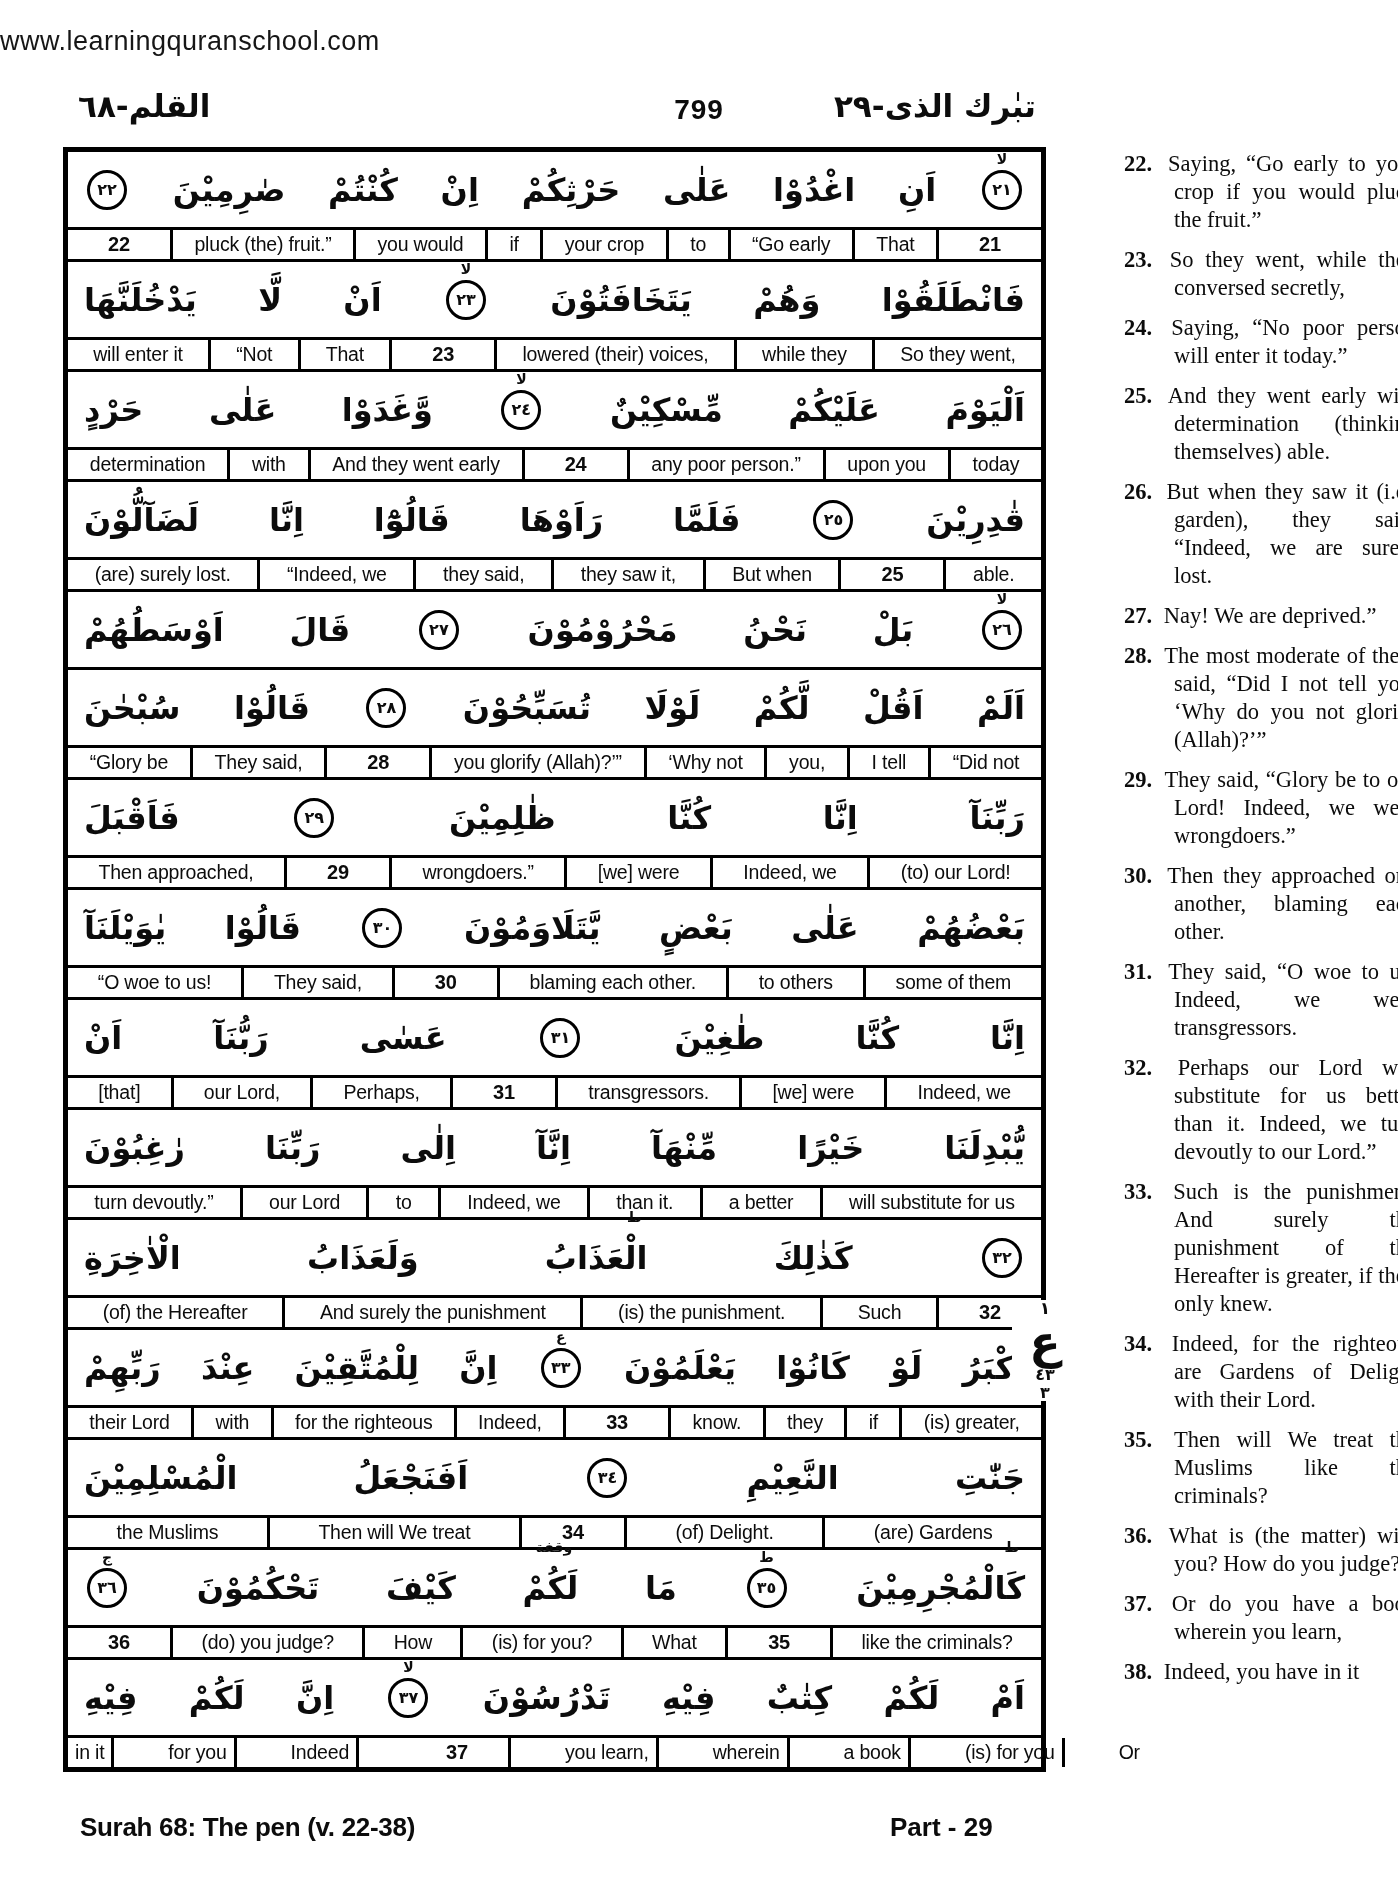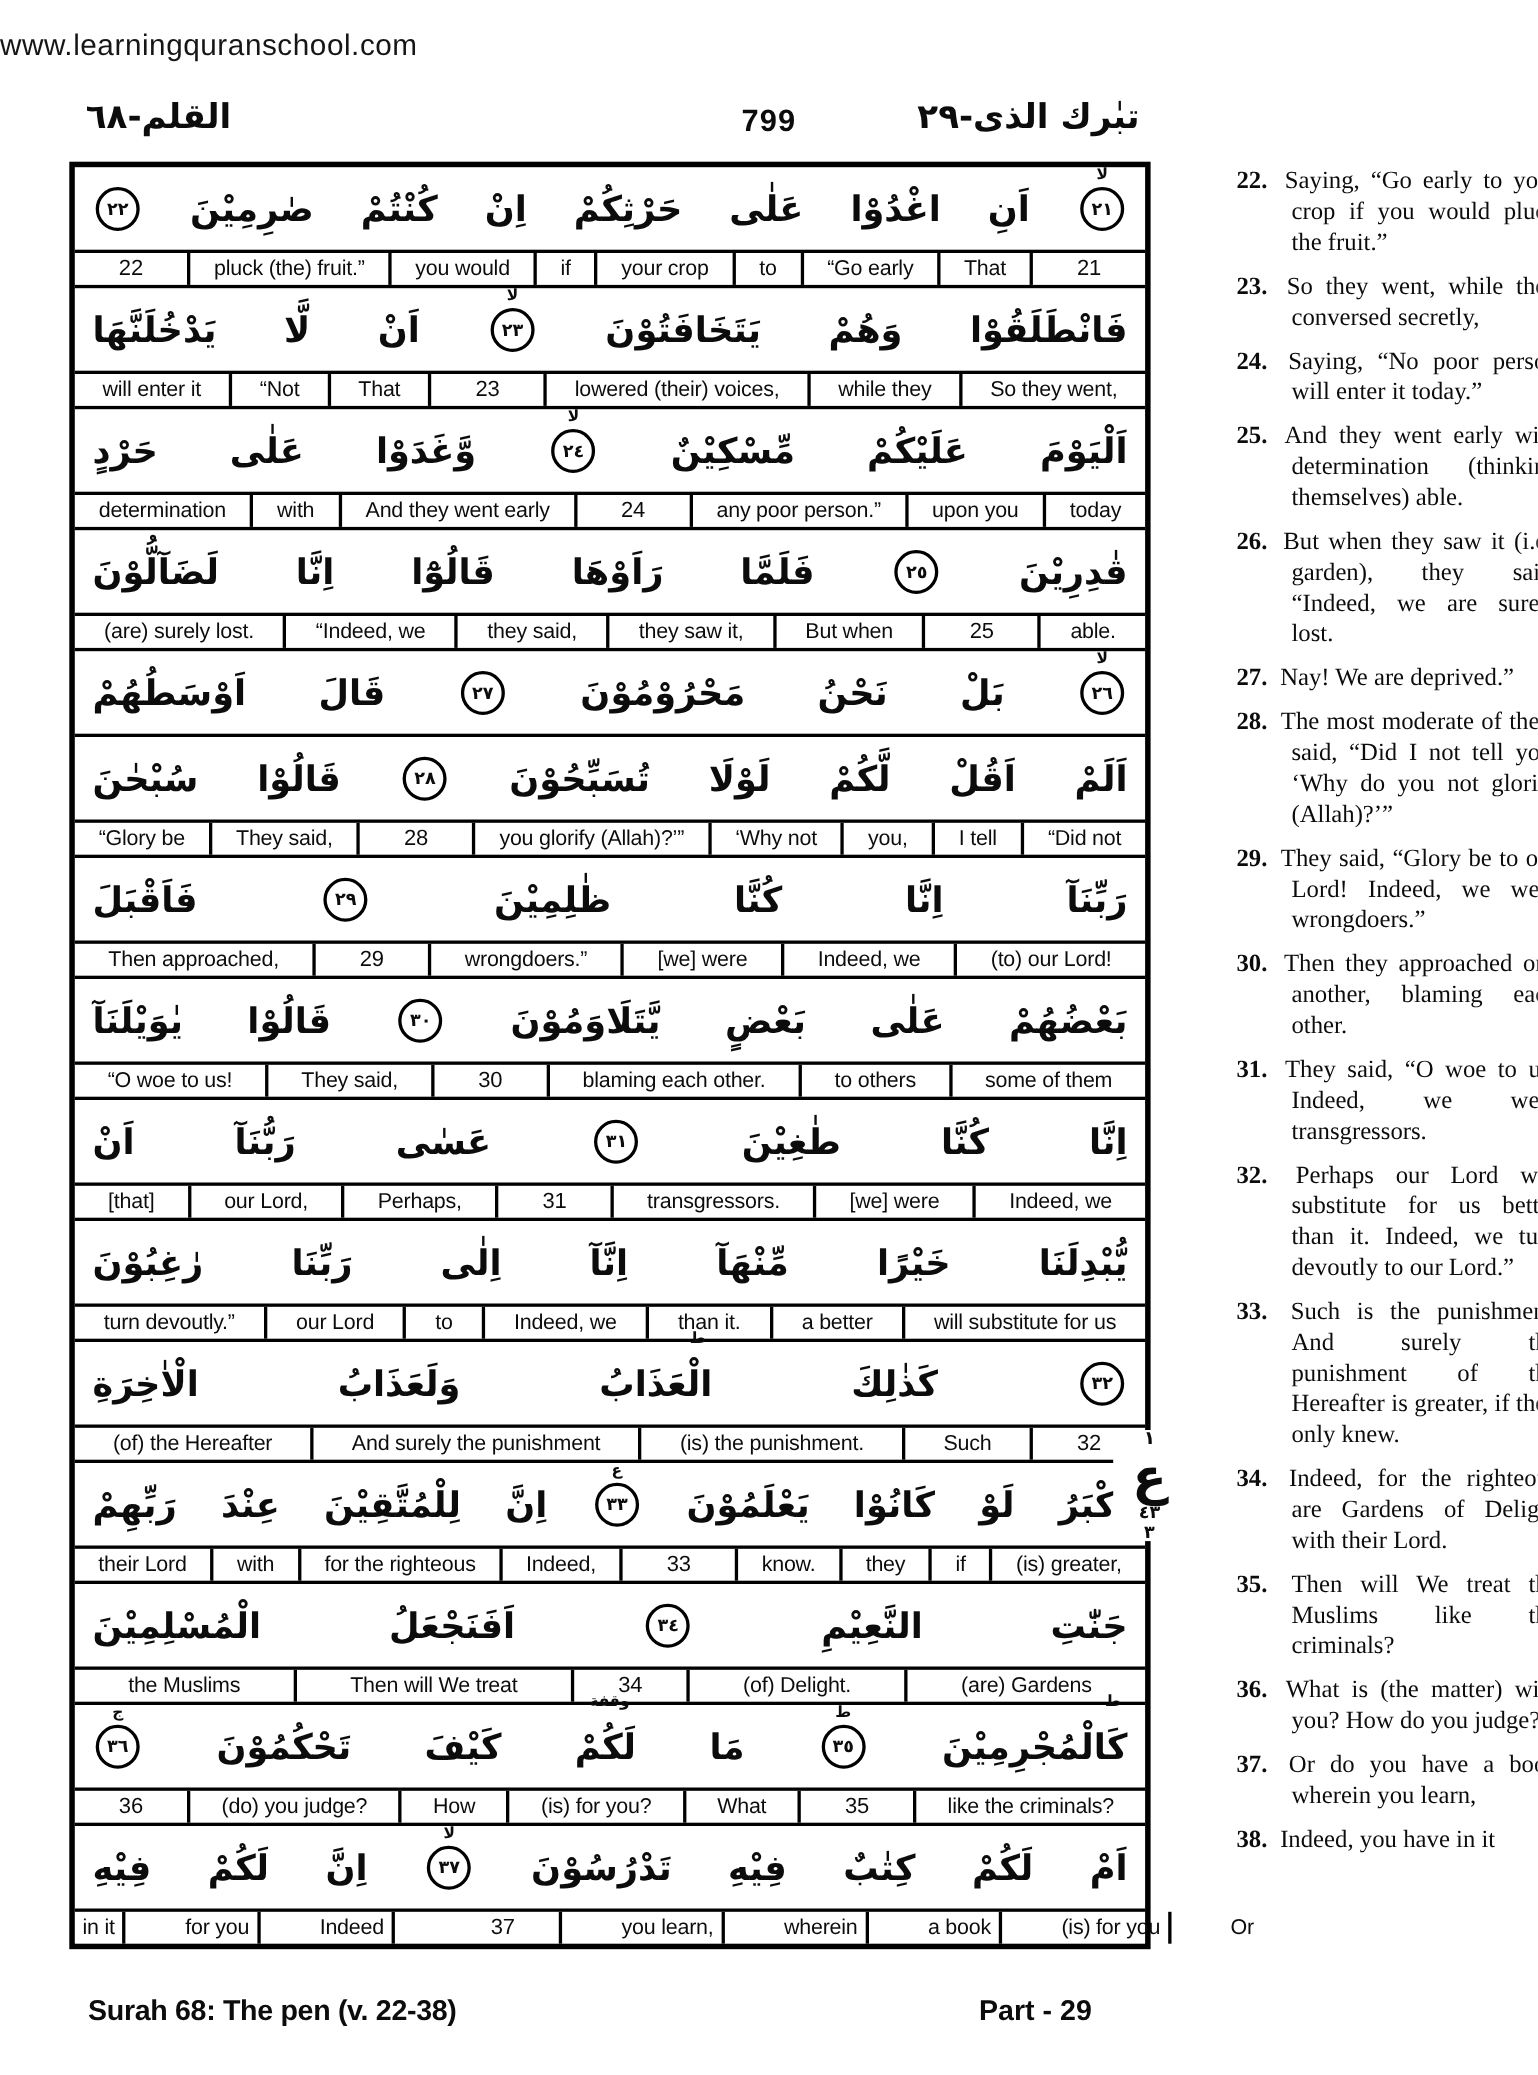--- a/index.html
+++ b/index.html
@@ -55,21 +55,21 @@
     height:29px;border-bottom:3px solid #000;
     display:flex;align-items:stretch;
   }
   .verse-row:last-child .tr-row{border-bottom:none;gap:47px;}
   .cell{
     flex:1 1 auto;display:flex;align-items:center;justify-content:center;
     border-right:3px solid #000;padding:0 7px;
     font-size:19.5px;letter-spacing:-0.2px;white-space:nowrap;
   }
   .cell:last-child{border-right:none;}
-  .cell.num{font-weight:400;flex:0 1 auto;min-width:88px;font-size:20px;}
+  .cell.num{font-weight:700;flex:0 1 auto;min-width:88px;font-size:20px;}
   
   .sidebar{
     position:absolute;left:1092px;top:150px;width:293px;
     font-family:"Liberation Serif",serif;font-size:22.5px;line-height:28px;margin-left:32px;
   }
   .sidebar p{
     margin:0 0 12px 0;padding-left:50px;text-indent:-50px;text-align:justify;
   }
   .snum{font-weight:700;padding-right:6px;}
   

